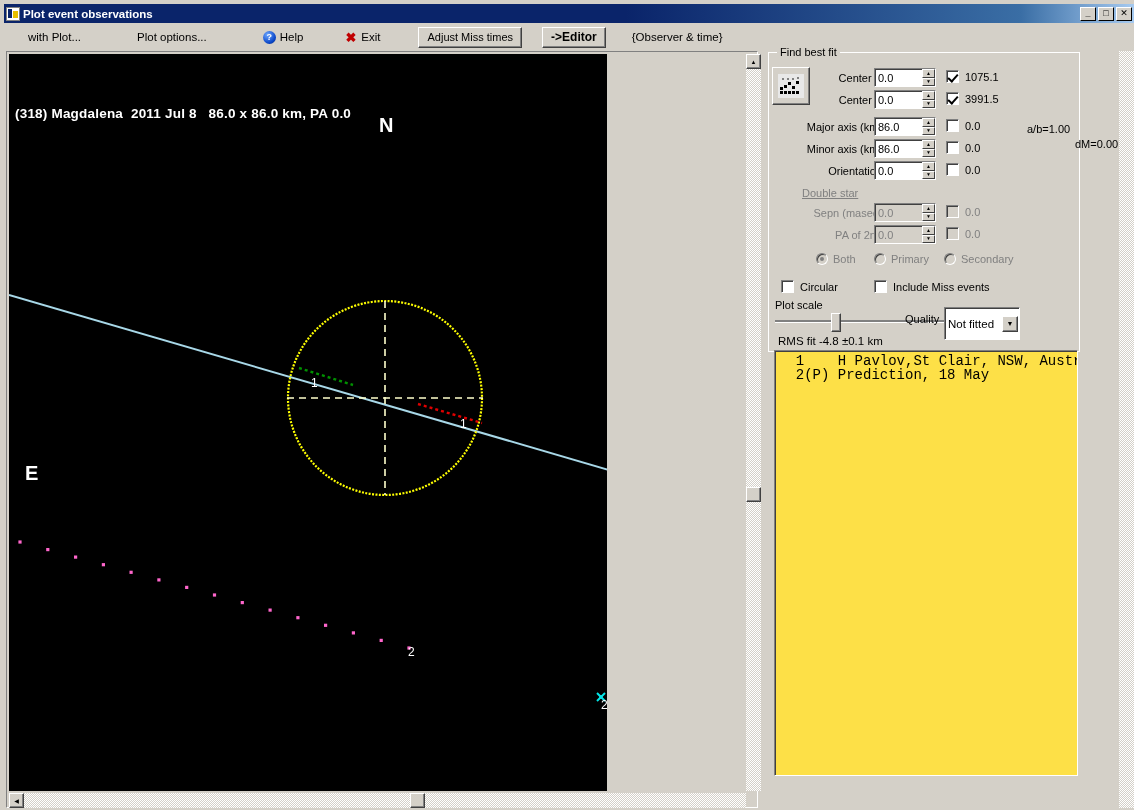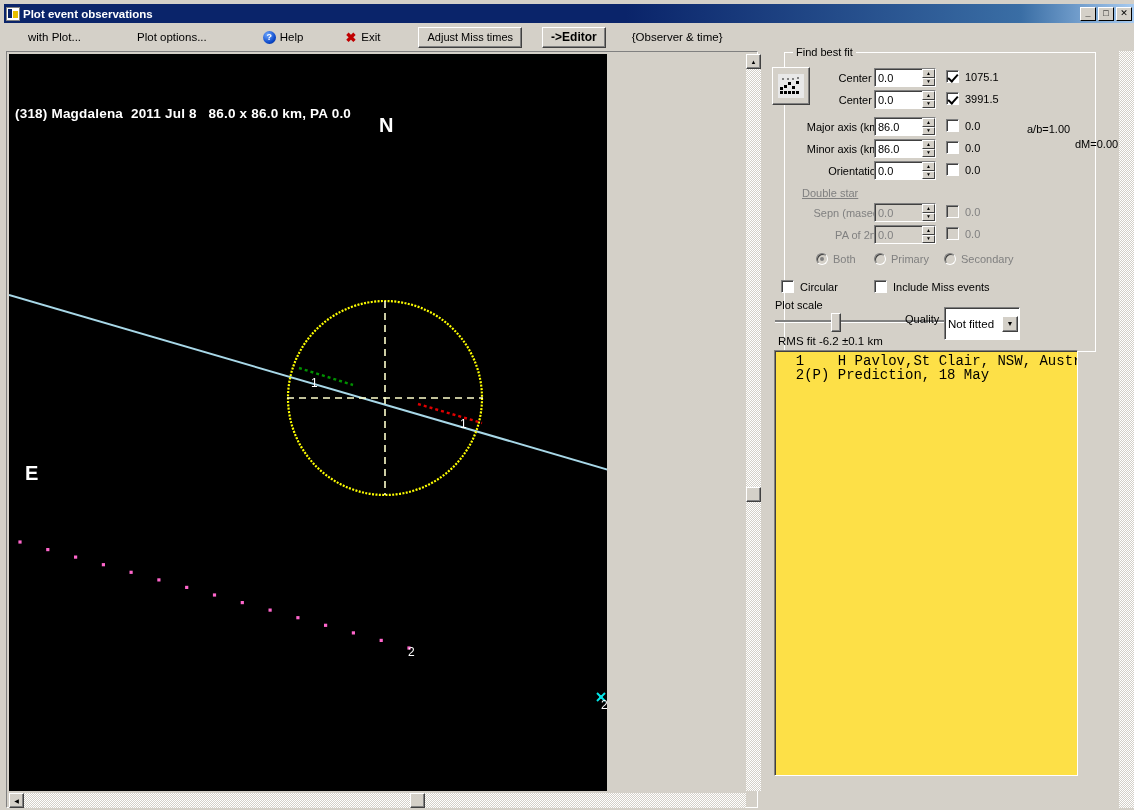--- a/index.html
+++ b/index.html
@@ -373,21 +373,21 @@
     </div>
 
     <div id="hscroll">
       <div class="hsbbtn" style="left:0px;">◀</div>
       <div class="hsbbtn" style="left:401px;"></div>
     </div>
   </div>
 
   <div id="rightpanel">
 
-    <div class="groupbox" style="left:20px;top:2px;width:312px;height:300px;">
+    <div class="groupbox" style="left:4px;top:2px;width:312px;height:300px;">
       <div class="inner"></div>
       <div class="gblegend">Find best fit</div>
     </div>
 
     <div id="fitbtn" style="left:8px;top:17px;position:absolute;">
       <svg width="26" height="24" viewBox="0 0 26 24">
         <rect x="0" y="0" width="26" height="24" fill="#e8e8e8"></rect>
         <g fill="#000">
           <rect x="2" y="17" width="3" height="3"></rect>
             <rect x="6" y="17" width="3" height="3"></rect>
@@ -510,20 +510,20 @@
     </div>
 
     <div class="clabel" style="left:141px;top:263px;">Quality</div>
     <div class="combo" style="left:180px;top:257px;width:76px;">
       <span class="cval">Not fitted</span>
       <span class="carrow">▼</span>
     </div>
 
   </div>
 
-  <div id="rms">RMS fit -6.2 ±0.1 km</div>
+  <div id="rms">RMS fit -4.8 ±0.1 km</div>
 
   <div id="listbox"><span>  1    H Pavlov,St Clair, NSW, Australia
   2(P) Prediction, 18 May</span></div>
 
   <div id="panelscroll"></div>
 
 </div>
 
 </body></html>

